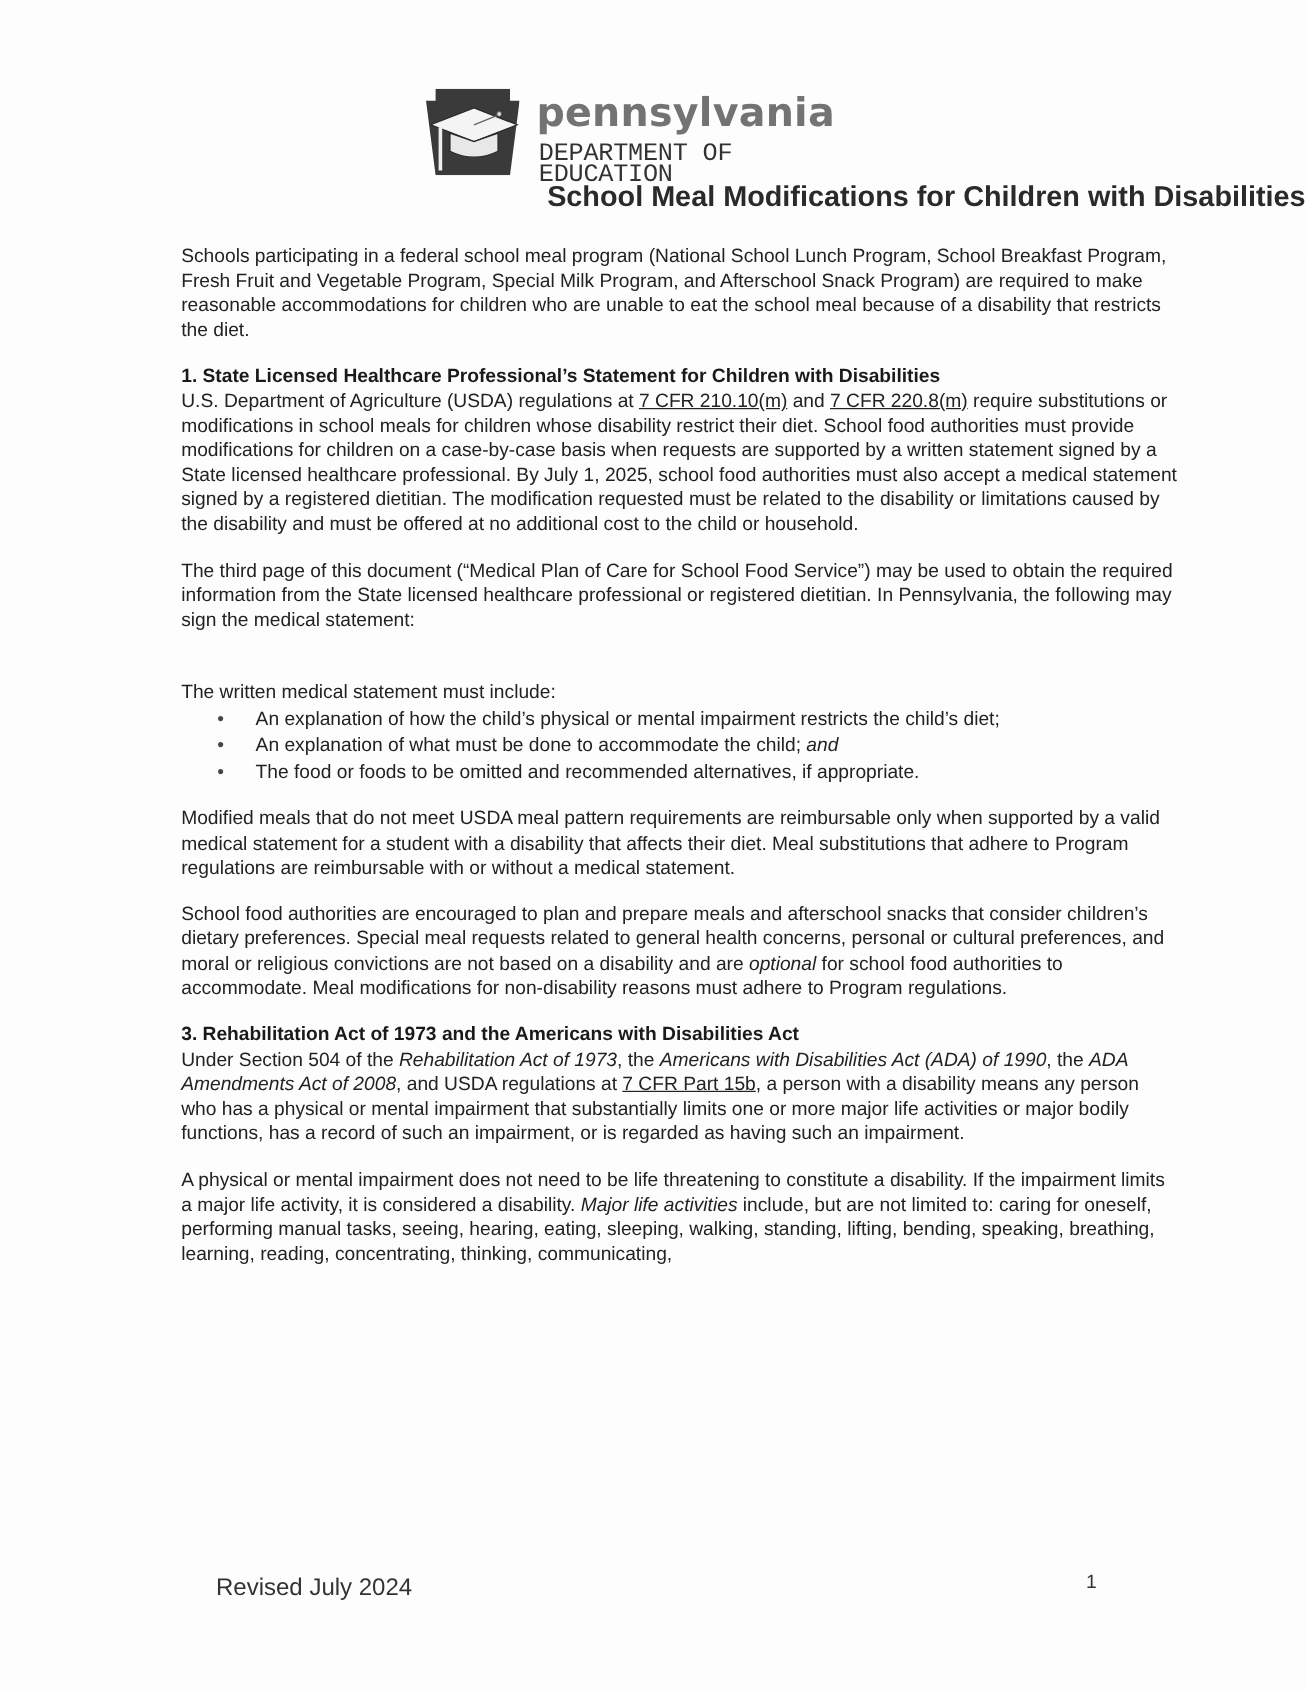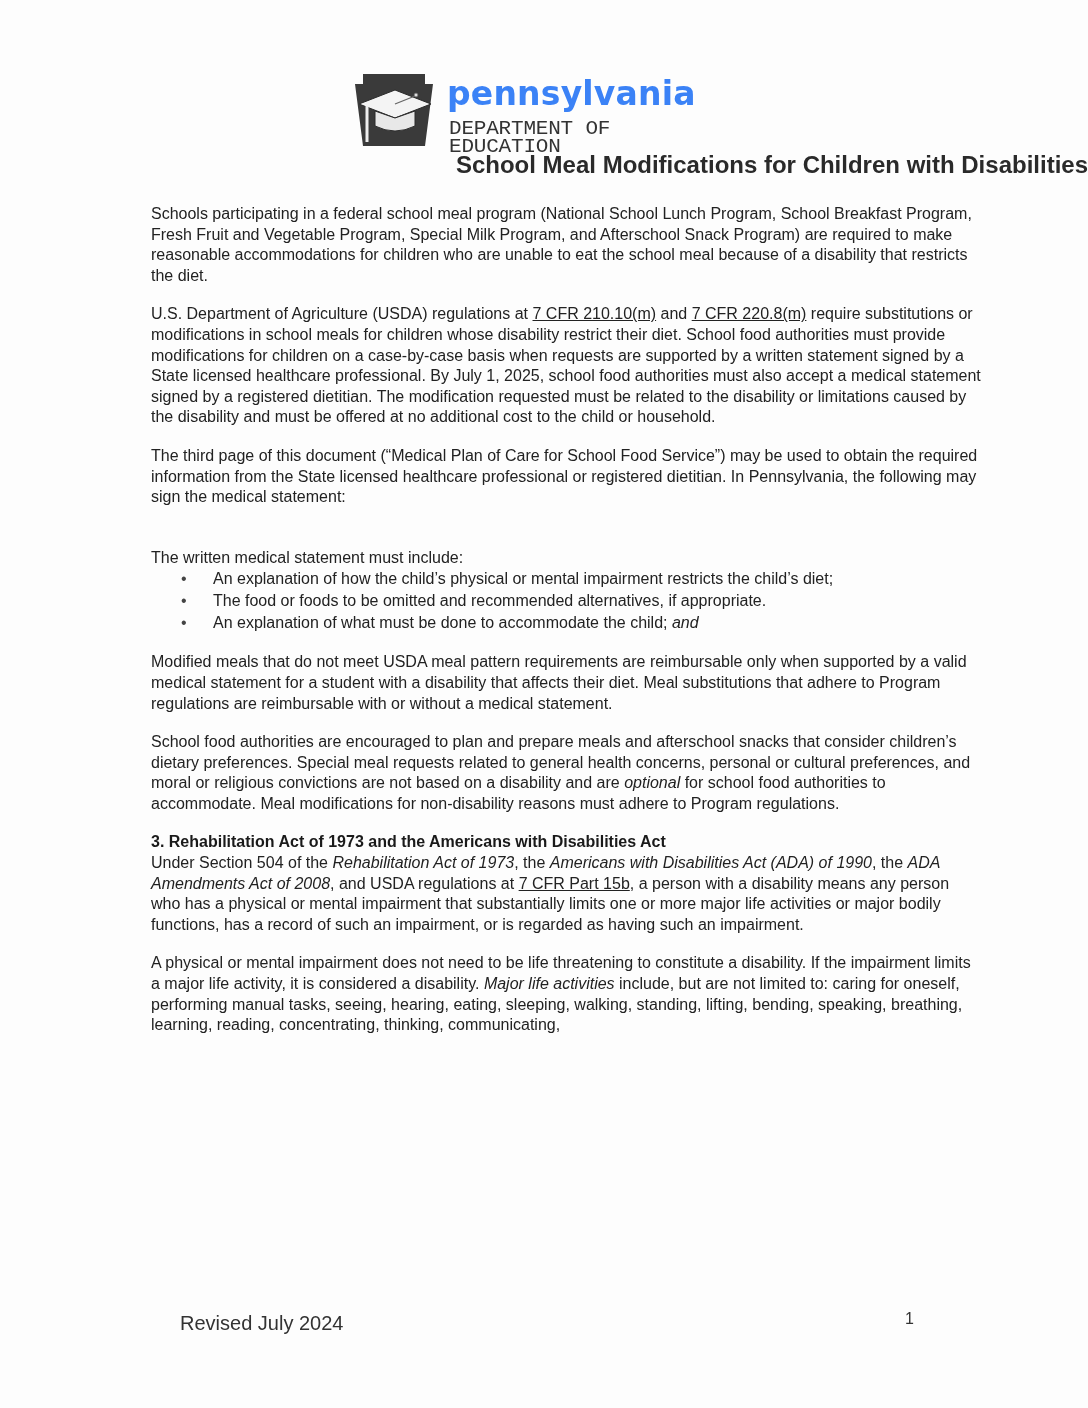--- a/index.html
+++ b/index.html
@@ -3,21 +3,21 @@
 <meta charset="utf-8">
 <style>
   html, body { margin: 0; padding: 0; background: #ffffff; }
   body { width: 1088px; height: 1408px; position: relative; overflow: hidden;
          font-family: "Liberation Sans", sans-serif; color: #1e1e1e; }
   .page { position: absolute; left: 0; top: 0; width: 1088px; height: 1408px; background: #fdfdfd; }
 
   .logo { position: absolute; left: 355px; top: 74px; width: 340px; height: 72px; }
   .logo-mark { position: absolute; left: 0; top: 0; width: 78px; height: 72px; }
   .logo-word { position: absolute; left: 92px; top: 2px; font-size: 33px; font-weight: bold;
-               color: #3b82f6; letter-spacing: 0.2px; line-height: 36px; font-family: "DejaVu Sans", sans-serif; }
+               color: #737373; letter-spacing: 0.2px; line-height: 36px; font-family: "DejaVu Sans", sans-serif; }
   .logo-sub { position: absolute; left: 94px; top: 46px; font-size: 21px; color: #333;
               line-height: 18px; font-family: Liberation Mono, monospace; letter-spacing: -0.2px; }
 
   .title { position: absolute; left: 0; width: 1088px; top: 150px; text-align: right;
            font-size: 24px; font-weight: bold; color: #2a2a2a; line-height: 30px; }
 
   .content { position: absolute; left: 123px; top: 204px; width: 830px;
              font-size: 16px; line-height: 20.6px; color: #222; margin-left: 28px; }
   .content p { margin: 0; }
   .gap-18 { height: 18px; }
@@ -53,31 +53,32 @@
     <div class="logo-word">pennsylvania</div>
     <div class="logo-sub">DEPARTMENT OF EDUCATION</div>
   </div>
 
   <div class="title">School Meal Modifications for Children with Disabilities</div>
 
   <div class="content">
     <p>Schools participating in a federal school meal program (National School Lunch Program, School Breakfast Program, Fresh Fruit and Vegetable Program, Special Milk Program, and Afterschool Snack Program) are required to make reasonable accommodations for children who are unable to eat the school meal because of a disability that restricts the diet.</p>
     <div class="gap-18"></div>
 
+    <p class="h">1. State Licensed Healthcare Professional’s Statement for Children with Disabilities</p>
     <p><span>U.S. Department of Agriculture (USDA) regulations at </span><span class="u">7 CFR 210.10(m)</span><span> and </span><span class="u">7 CFR 220.8(m)</span><span> require substitutions or modifications in school meals for children whose disability restrict their diet. School food authorities must provide modifications for children on a case-by-case basis when requests are supported by a written statement signed by a State licensed healthcare professional. By July 1, 2025, school food authorities must also accept a medical statement signed by a registered dietitian. The modification requested must be related to the disability or limitations caused by the disability and must be offered at no additional cost to the child or household.</span></p>
     <div class="gap-18"></div>
 
     <p>The third page of this document (“Medical Plan of Care for School Food Service”) may be used to obtain the required information from the State licensed healthcare professional or registered dietitian. In Pennsylvania, the following may sign the medical statement:</p>
     <div class="gap-40"></div>
 
     <p>The written medical statement must include:</p>
     <ul class="b">
       <li>An explanation of how the child’s physical or mental impairment restricts the child’s diet;</li>
+      <li><span>An explanation of what must be done to accommodate the child; </span><span class="i">and</span></li>
       <li>The food or foods to be omitted and recommended alternatives, if appropriate.</li>
-      <li><span>An explanation of what must be done to accommodate the child; </span><span class="i">and</span></li>
     </ul>
     <div class="gap-18"></div>
 
     <p>Modified meals that do not meet USDA meal pattern requirements are reimbursable only when supported by a valid medical statement for a student with a disability that affects their diet. Meal substitutions that adhere to Program regulations are reimbursable with or without a medical statement.</p>
     <div class="gap-18"></div>
 
     <p><span>School food authorities are encouraged to plan and prepare meals and afterschool snacks that consider children’s dietary preferences. Special meal requests related to general health concerns, personal or cultural preferences, and moral or religious convictions are not based on a disability and are </span><span class="i">optional</span><span> for school food authorities to accommodate. Meal modifications for non-disability reasons must adhere to Program regulations.</span></p>
     <div class="gap-18"></div>
 
     <p class="h">3. Rehabilitation Act of 1973 and the Americans with Disabilities Act</p>

